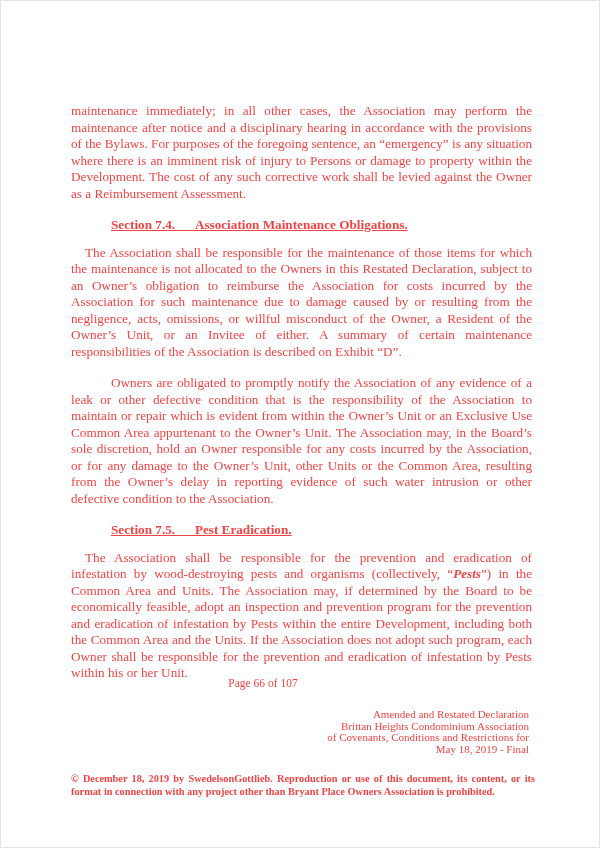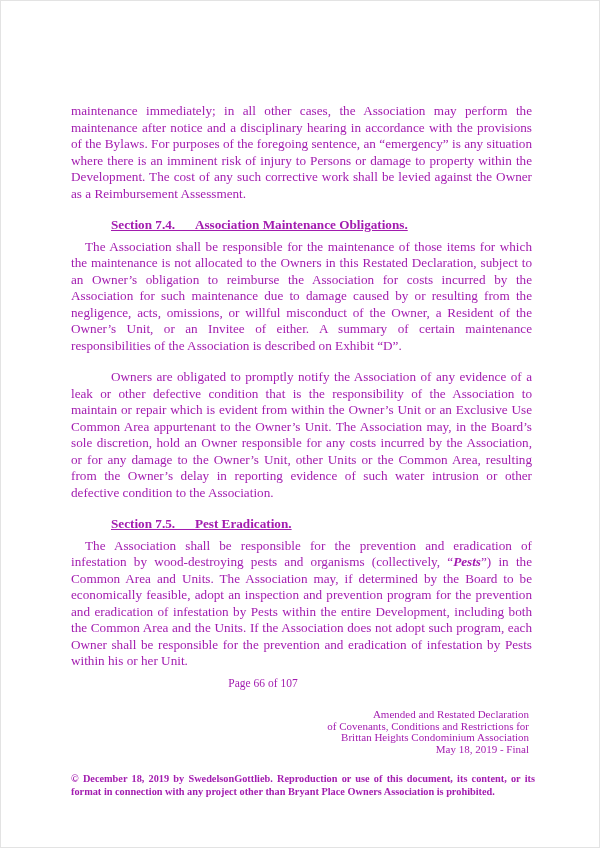--- a/index.html
+++ b/index.html
@@ -8,38 +8,38 @@
     background: #ffffff;
   }
   .page {
     position: relative;
     width: 600px;
     height: 848px;
     background: #ffffff;
     box-sizing: border-box;
     border: 1px solid #e3e3e3;
     font-family: "Liberation Serif", "DejaVu Serif", serif;
-    color: #a21caf;
+    color: #ef4444;
     overflow: hidden;
   }
   .content {
     position: absolute;
     left: 70px;
     top: 102px;
     width: 461px;
   }
   .block {
     margin: 0;
     font-size: 13.2px;
     line-height: 16.5px;
     text-align: justify;
   }
   .block + .block { margin-top: 15px; }
   .heading { font-weight: bold; text-align: left; text-decoration: underline; }
-  .heading + .para { margin-top: 5px; }
+  .heading + .para { margin-top: 11px; }
   .indent-none  { text-indent: 0; }
   .indent-small { text-indent: 14px; }
   .indent-large { text-indent: 40px; }
   .page-number {
     position: absolute;
     left: 0;
     top: 676px;
     width: 524px;
     text-align: center;
     font-size: 11.5px;
@@ -74,19 +74,19 @@
       <p class="block para indent-small"><span>The Association shall be responsible for the maintenance of those items for which the maintenance is not allocated to the Owners in this Restated Declaration, subject to an Owner’s obligation to reimburse the Association for costs incurred by the Association for such maintenance due to damage caused by or resulting from the negligence, acts, omissions, or willful misconduct of the Owner, a Resident of the Owner’s Unit, or an Invitee of either. A summary of certain maintenance responsibilities of the Association is described on Exhibit “D”.</span></p>
       <p class="block para indent-large"><span>Owners are obligated to promptly notify the Association of any evidence of a leak or other defective condition that is the responsibility of the Association to maintain or repair which is evident from within the Owner’s Unit or an Exclusive Use Common Area appurtenant to the Owner’s Unit. The Association may, in the Board’s sole discretion, hold an Owner responsible for any costs incurred by the Association, or for any damage to the Owner’s Unit, other Units or the Common Area, resulting from the Owner’s delay in reporting evidence of such water intrusion or other defective condition to the Association.</span></p>
       <p class="block heading indent-large"><span style="font-weight: bold; margin-top: 32px;">Section 7.5.&nbsp;&nbsp;&nbsp;&nbsp;&nbsp;&nbsp;Pest Eradication.</span></p>
       <p class="block para indent-small"><span>The Association shall be responsible for the prevention and eradication of infestation by wood-destroying pests and organisms (collectively, “</span><span style="font-weight: bold; font-style: italic;">Pests</span><span>”) in the Common Area and Units. The Association may, if determined by the Board to be economically feasible, adopt an inspection and prevention program for the prevention and eradication of infestation by Pests within the entire Development, including both the Common Area and the Units. If the Association does not adopt such program, each Owner shall be responsible for the prevention and eradication of infestation by Pests within his or her Unit.</span></p>
     </div>
 
   <div class="page-number">Page 66 of 107</div>
 
   <div class="attribution">
       <div>Amended and Restated Declaration</div>
+      <div>Brittan Heights Condominium Association</div>
       <div>of Covenants, Conditions and Restrictions for</div>
-      <div>Brittan Heights Condominium Association</div>
       <div>May 18, 2019 - Final</div>
     </div>
 
   <div class="copyright">© December 18, 2019 by SwedelsonGottlieb. Reproduction or use of this document, its content, or its format in connection with any project other than Bryant Place Owners Association is prohibited.</div>
 </div>
 
 </body></html>

